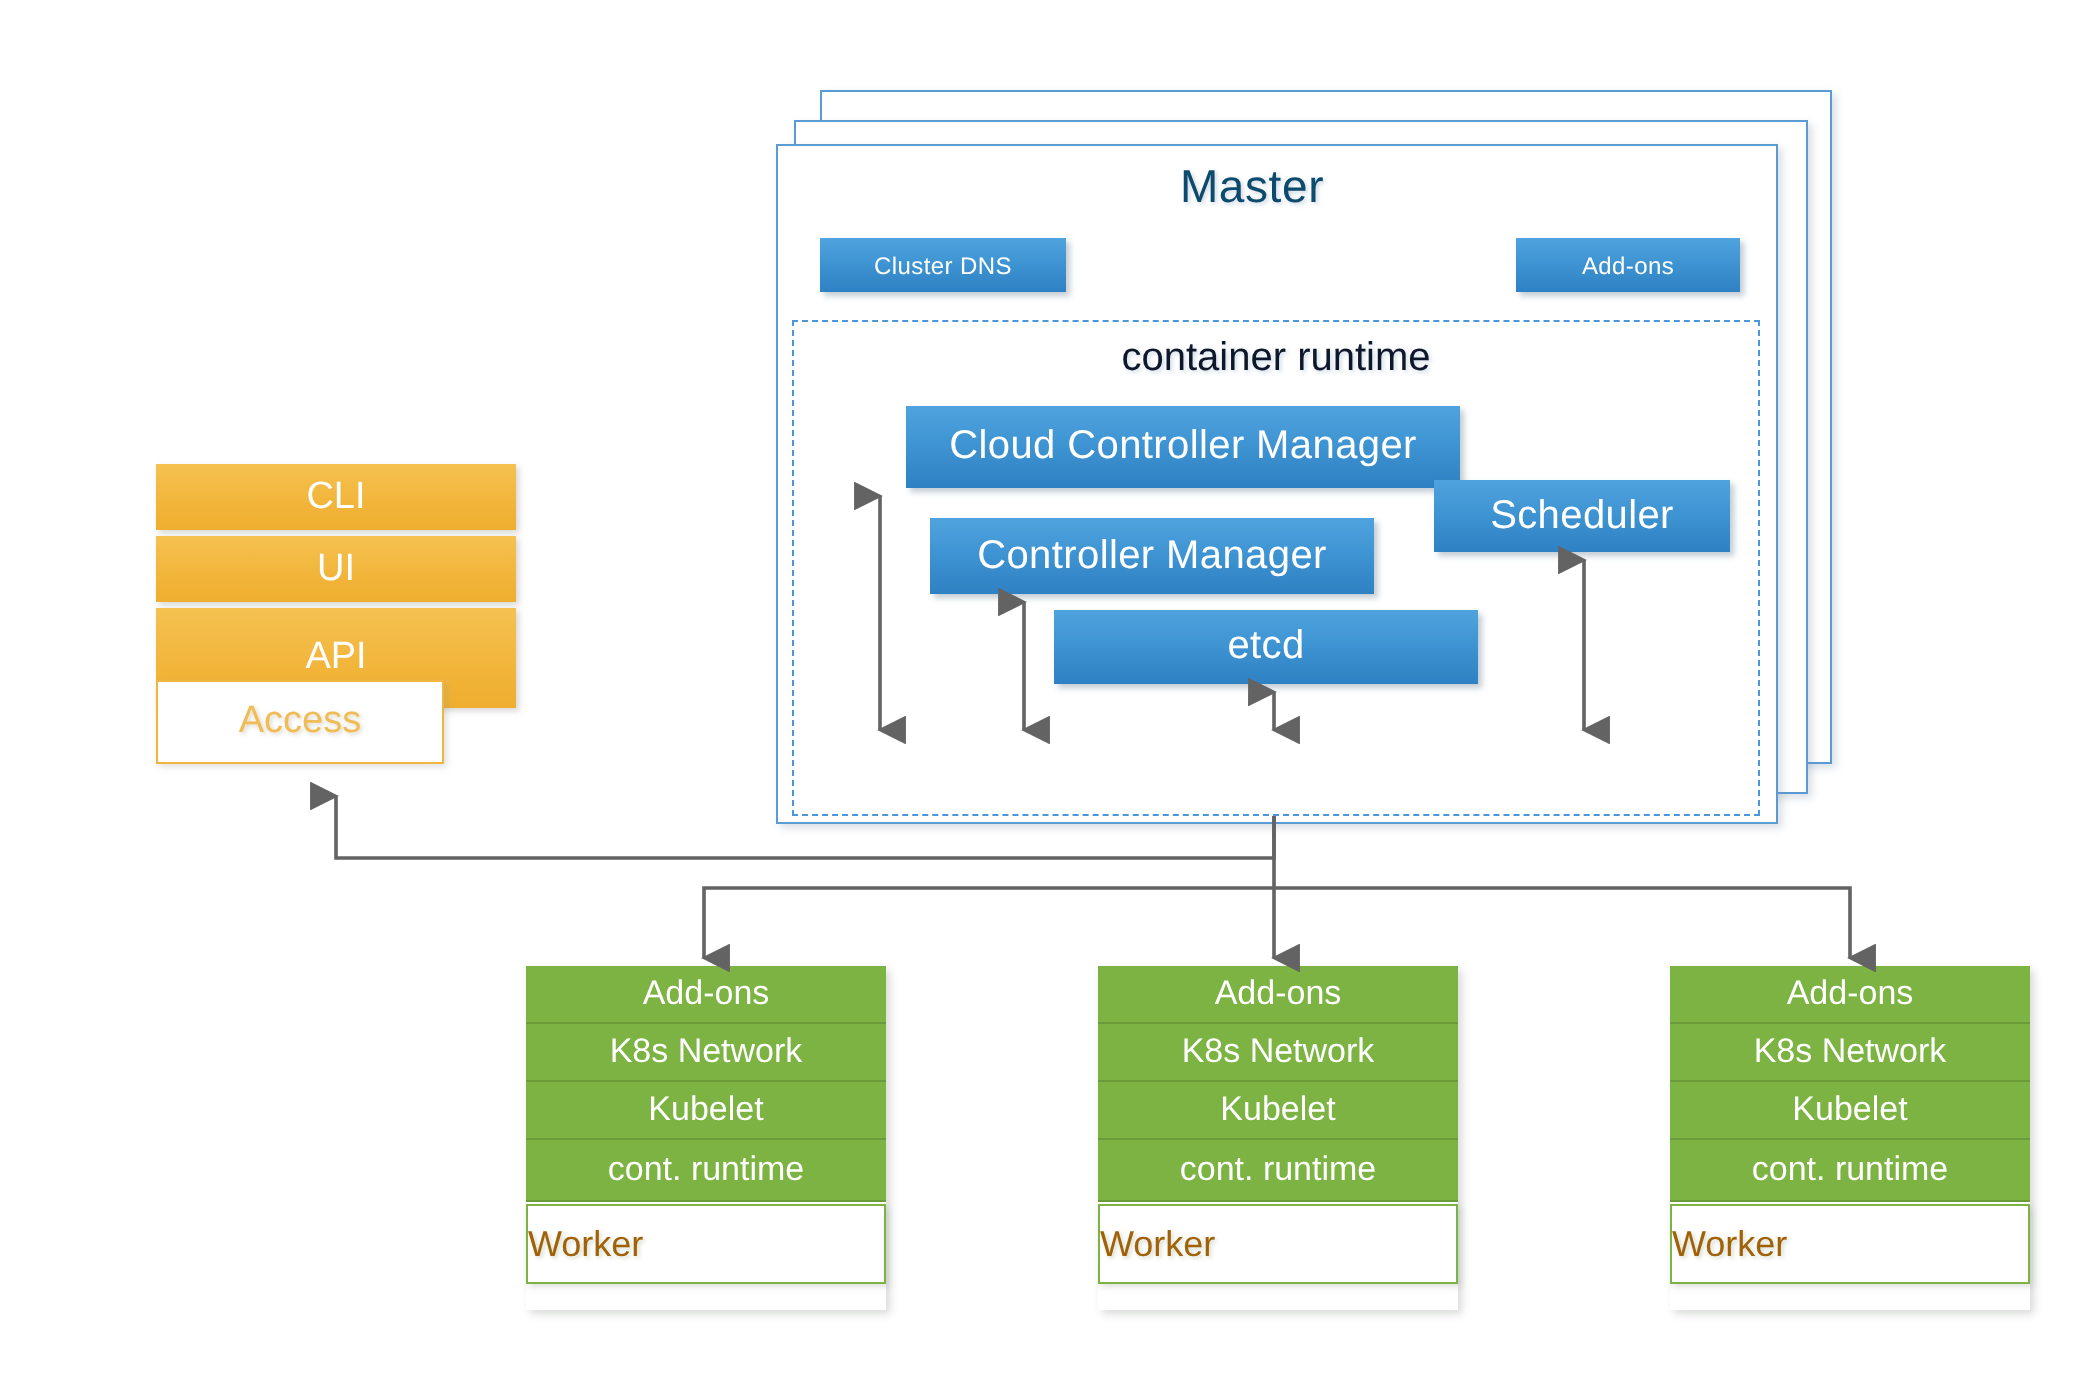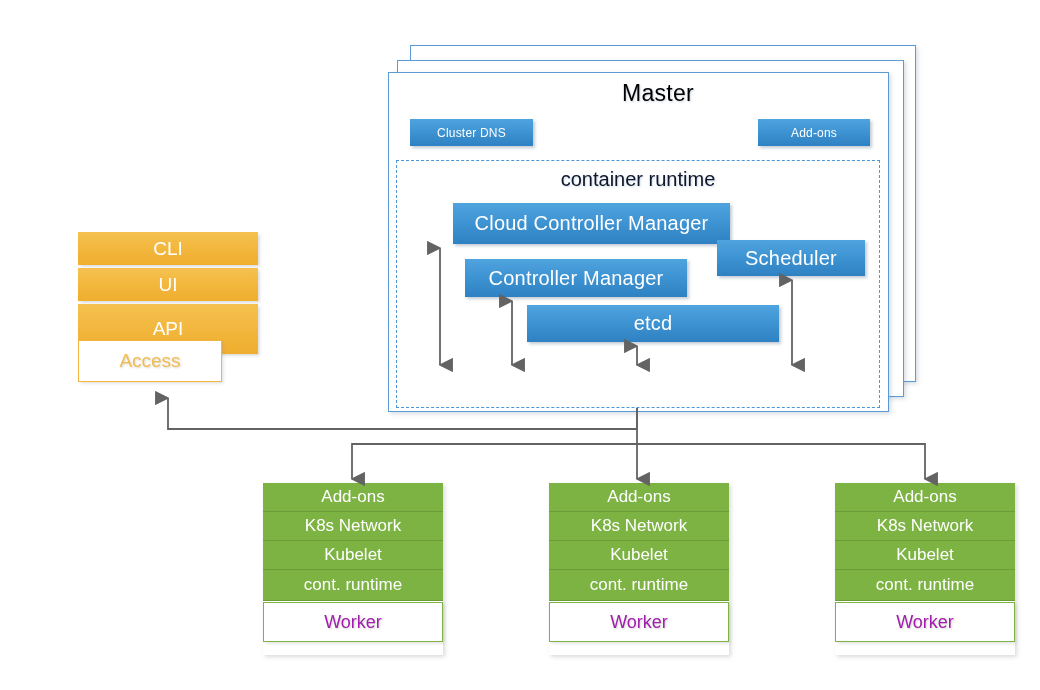--- a/index.html
+++ b/index.html
@@ -32,24 +32,23 @@
   .master-frame.back   { left: 410px; top: 45px;  width: 506px; height: 337px; }
   .master-frame.middle { left: 397px; top: 60px;  width: 507px; height: 337px; }
   .master-frame.front  { left: 388px; top: 72px;  width: 501px; height: 340px; }
 
   .master-title {
     position: absolute;
     left: 388px; top: 80px;
     width: 476px;
     text-align: center;
     font-size: 23px;
-    color: #000000;
+    color: #0c4a6e;
     text-shadow: 1px 1px 2px rgba(160,180,200,0.55);
     letter-spacing: 0.3px;
-    padding-left: 32px;
   }
 
   
   .dashed-box {
     left: 396px; top: 160px; width: 484px; height: 248px;
     border: 1.6px dashed #4B97D9;
     background: transparent;
   }
   .dashed-title {
     position: absolute;
@@ -100,22 +99,22 @@
   .greenbox {
     background: #7CB342;
     color: #ffffff;
     display: flex; align-items: center; justify-content: center;
     font-size: 17px;
     border-bottom: 1.5px solid #6B9C39;
   }
   .worker-label-box {
     background: #ffffff;
     border: 1.3px solid #7CB342;
-    color: #a21caf;
-    display: flex; align-items: center; justify-content: center;
+    color: #a16207;
+    display: flex; align-items: center; 
     font-size: 18px;
     text-shadow: 1px 1px 2px rgba(180,190,170,0.6);
     box-shadow: 1.5px 1.5px 3px rgba(150,155,150,0.3);
   }
   .worker-stack { box-shadow: 2px 2px 4px rgba(130,140,130,0.3); }
 
   
   #wires { position: absolute; left: 0; top: 0; width: 1040px; height: 690px; pointer-events: none; }
 </style>
 </head>
@@ -144,21 +143,21 @@
   </div>
 
   <div class="abs bluebox" style="left:465px; top:259px; width:222px; height:38px;">
     <span>Controller Manager</span>
   </div>
 
   <div class="abs bluebox" style="left:717px; top:240px; width:148px; height:36px;">
     <span>Scheduler</span>
   </div>
 
-  <div class="abs bluebox" style="left:527px; top:305px; width:252px; height:37px;">
+  <div class="abs bluebox" style="left:527px; top:305px; width:212px; height:37px;">
     <span>etcd</span>
   </div>
 
 
   <div class="abs access-wrap">
     <div class="abs orangebox" style="left:0px; top:0px; width:180px; height:33px;">
       <span>CLI</span>
     </div>
     <div class="abs orangebox" style="left:0px; top:36px; width:180px; height:33px;">
       <span>UI</span>

